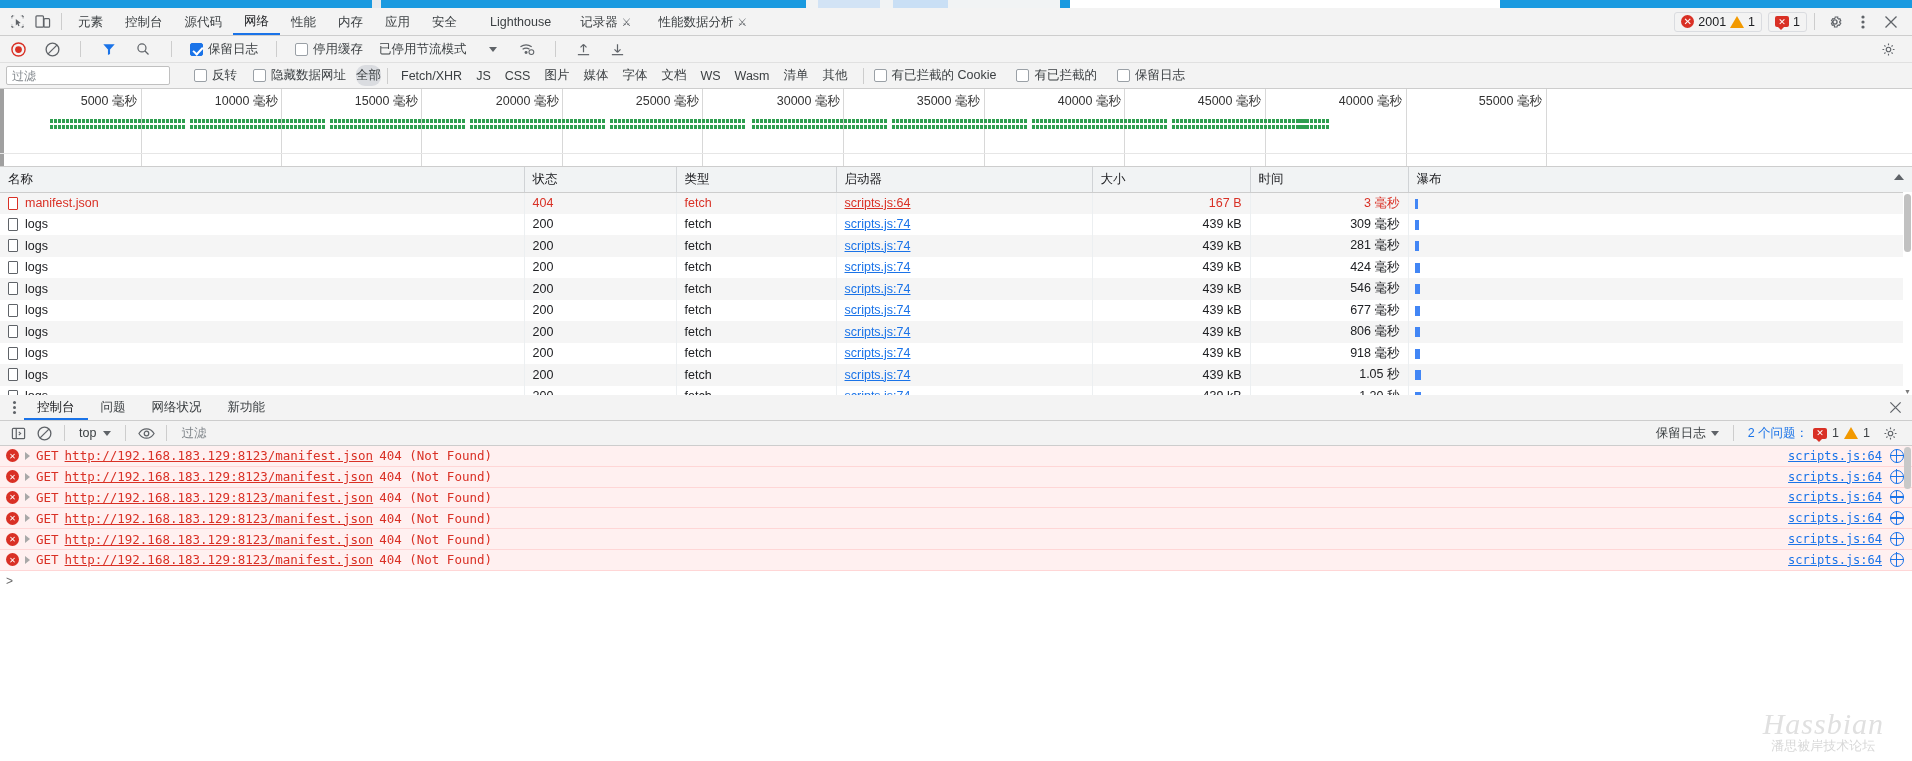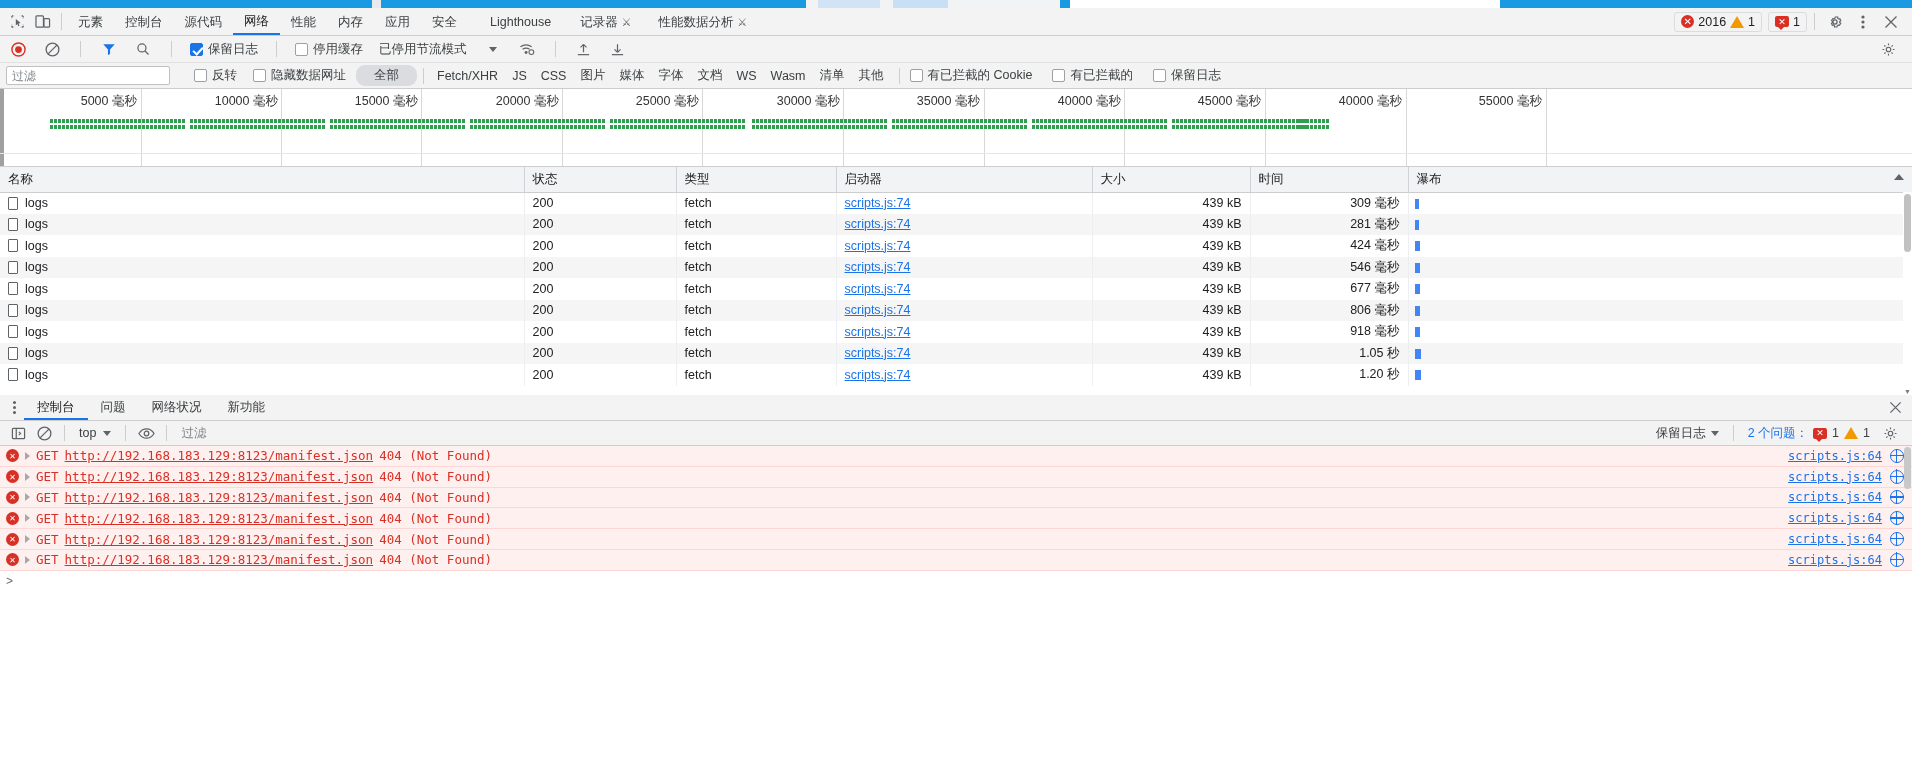--- a/index.html
+++ b/index.html
@@ -76,21 +76,21 @@
     height: 26px; flex:none; background:#f3f3f3; border-bottom:1px solid #cdcdcd;
     display:flex; align-items:center; padding:0 6px; gap:0px;
   }
   .filter-input {
     width:164px;height:19px;border:1px solid #c0c0c0;background:#fff;border-radius:2px;
     font-size:12px;padding:0 5px;color:#202124;outline:none;
     font-family:"Liberation Sans","DejaVu Sans",sans-serif;
   }
   .filter-input::placeholder { color:#80868b; }
   .ftext { font-size:12.5px;color:#3c4043;padding:0 7px;cursor:pointer;white-space:nowrap; }
-  .ftext.sel { background:#dadce0;border-radius:9px;padding:2px 18px; }
+  .ftext.sel { background:#dadce0;border-radius:9px;padding:2px 0; }
 
   
   .overview { height:78px; flex:none; background:#fff; position:relative; border-bottom:1px solid #cdcdcd; overflow:hidden; }
   .ov-divider { position:absolute; top:0; bottom:0; width:1px; background:#d8d8d8; }
   .ov-label { position:absolute; top:4px; font-size:12.5px; color:#333; text-align:right; white-space:nowrap; }
   .ov-bar-row { position:absolute; height:4px; }
   .ov-leftedge { position:absolute;left:0;top:0;bottom:0;width:4px;background:#a0a0a0; }
   .ov-botline { position:absolute;left:0;right:0;bottom:12px;height:1px;background:#e6e6e6; }
 
   
@@ -248,21 +248,21 @@
         <span class="flask">⚔</span>
       </div>
     <div class="tab" style="padding-left:16px">
         <span>性能数据分析</span>
         <span class="flask">⚔</span>
       </div>
 
     <div class="tabbar-right">
       <div class="errchip">
         <span class="dot-err">✕</span>
-        <span>2016</span>
+        <span>2001</span>
         <span class="tri-warn"></span>
         <span>1</span>
       </div>
       <div class="errchip" style="margin-left:4px">
         <span class="msg-err">✕</span>
         <span>1</span>
       </div>
       <div class="tsep"></div>
       <div class="ticon">
         <svg width="16" height="16" viewBox="0 0 16 16">
@@ -1072,20 +1072,36 @@
           <th>启动器</th>
           <th>大小</th>
           <th>时间</th>
           <th>
             <span>瀑布</span>
             <span class="sort-arrow"></span>
           </th>
         </tr>
       </thead>
       <tbody id="net-rows">
+          <tr class="odd err">
+            <td>
+              <div class="cell-name">
+                <span class="mini-doc"></span>
+                <span>manifest.json</span>
+              </div>
+            </td>
+            <td>404</td>
+            <td>fetch</td>
+            <td><span class="link">scripts.js:64</span></td>
+            <td class="num">167 B</td>
+            <td class="num">3 毫秒</td>
+            <td class="wf-cell">
+              <div class="wf-bar" style="left: 6px; width: 3px; background: rgb(66, 134, 245);"></div>
+            </td>
+          </tr>
           <tr class="even">
             <td>
               <div class="cell-name">
                 <span class="mini-doc"></span>
                 <span>logs</span>
               </div>
             </td>
             <td>200</td>
             <td>fetch</td>
             <td><span class="link">scripts.js:74</span></td>
@@ -1352,18 +1368,22 @@
             <span>GET</span>
             <span class="url">http://192.168.183.129:8123/manifest.json</span>
             <span>404 (Not Found)</span>
             <span class="src">scripts.js:64</span>
             <span class="globe"></span>
           </div>
         </div>
       <div class="prompt-row">
         <span class="arr">&gt;</span>
       </div>
+      <div class="watermark">
+        <div class="wm1">Hassbian</div>
+        <div class="wm2">潘思被岸技术论坛</div>
+      </div>
       <div class="body-scroll">
         <div class="thumb"></div>
       </div>
     </div>
   </div>
 </div>
 
 </body></html>

